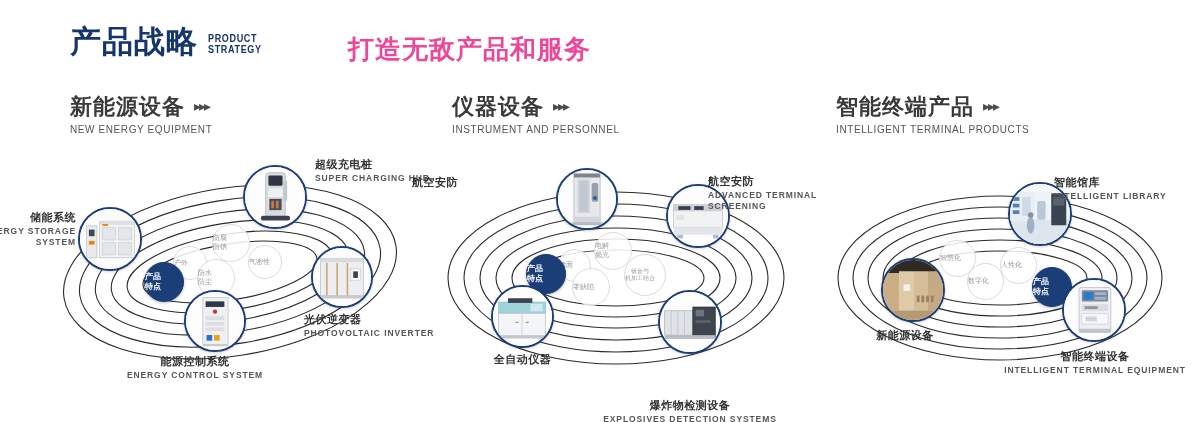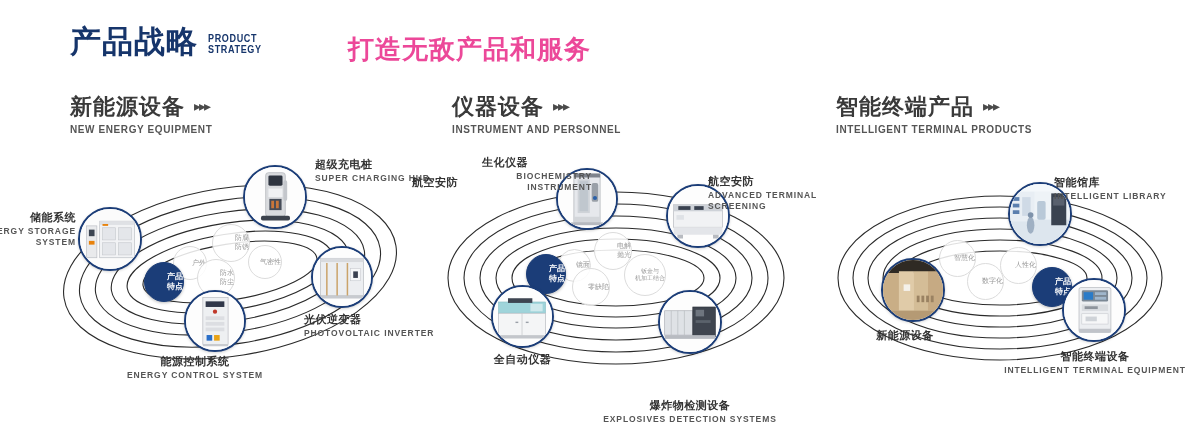--- a/index.html
+++ b/index.html
@@ -29,21 +29,21 @@
   .hdr-slogan {
     position:absolute; left:348px; top:32px;
     font-size:26px; font-weight:bold; color:#ec4899; letter-spacing:1px;
     font-family:"Liberation Sans","DejaVu Sans",sans-serif;
   }
 
   
   .sect { position:absolute; }
   .sect-cn { font-size:22px; font-weight:bold; color:#3a3a3a; letter-spacing:1px; line-height:1.1; display:flex; align-items:center; }
   .arrows { margin-left:9px; color:#4a4a4a; font-size:14px; letter-spacing:-2px; font-weight:bold; }
-  .sect-en { margin-top:5px; font-size:10px; font-weight:bold; color:#555; letter-spacing:0.6px; }
+  .sect-en { margin-top:5px; font-size:10px; font-weight:normal; color:#555; letter-spacing:0.6px; }
 
   
   .cluster { position:absolute; }
   .rings { position:absolute; left:0; top:0; }
 
   
   .node {
     position:absolute; border-radius:50%;
     border:2px solid #1b3d78; overflow:hidden;
     background:#f3f4f6;
@@ -54,21 +54,21 @@
   
   .cap { position:absolute; white-space:nowrap; }
   .cap .cn { font-size:11px; font-weight:bold; color:#333; letter-spacing:0.5px; line-height:1.15; }
   .cap .en { font-size:8.5px; font-weight:bold; color:#555; letter-spacing:0.9px; line-height:1.3; margin-top:2px; }
   .cap.r { text-align:right; }
   .cap.c { text-align:center; }
 
   
   .bub {
     position:absolute; border-radius:50%;
-    display:flex; align-items:center; justify-content:flex-end; text-align:center;
+    display:flex; align-items:center; justify-content:flex-start; text-align:center;
     font-size:7px; color:#9a9a9a; line-height:1.25;
     border:1px solid #dcdcdc; background:rgba(255,255,255,0.85);
   }
   .bub.main {
     background:#1b3d78; border:1px solid #1b3d78; color:#fff;
     font-weight:bold; font-size:8px; box-shadow:0 1px 3px rgba(0,0,0,0.25);
   }
 </style>
 </head>
 <body>
@@ -258,25 +258,20 @@
         <rect width="62" height="62" fill="#fdfdfd"></rect>
         <rect x="17" y="4" width="28" height="52" fill="#e6e8ec" stroke="#a9acb2" stroke-width="0.7"></rect>
         <rect x="17" y="4" width="28" height="4" fill="#7e838c"></rect>
         <rect x="21" y="10" width="13" height="36" fill="#cfd3d8"></rect>
         <rect x="23" y="12" width="9" height="32" fill="#b9c2cb" opacity="0.7"></rect>
         <rect x="36" y="14" width="7" height="20" rx="2" fill="#9aa0a8"></rect>
         <circle cx="39.5" cy="30" r="2.2" fill="#2a60a8"></circle>
         <rect x="17" y="50" width="28" height="6" fill="#d3d6da"></rect>
         <rect x="14" y="56" width="34" height="3" fill="#b6b9bf"></rect>
       </svg>
-    </div>
-    <div class="cap" style="left:62px; top:6px; width:110px;">
-      <div class="cn">生化仪器</div>
-      <div class="en" style="white-space:pre-line; text-align:right;">BIOCHEMISTRY
-INSTRUMENT</div>
     </div>
 
     <div class="node" style="left:246px; top:34px; width:64px; height:64px;">
       <svg class="ph" viewBox="0 0 64 64">
         <rect width="64" height="64" fill="#fdfdfd"></rect>
         <rect x="6" y="20" width="52" height="24" fill="#f1f2f4" stroke="#b3b6bc" stroke-width="0.7"></rect>
         <rect x="6" y="20" width="52" height="7" fill="#ced2d8"></rect>
         <rect x="11" y="21.5" width="13" height="4" fill="#39414f"></rect>
         <rect x="28" y="21.5" width="10" height="4" fill="#39414f"></rect>
         <rect x="6" y="44" width="52" height="8" fill="#e3e5e9"></rect>

